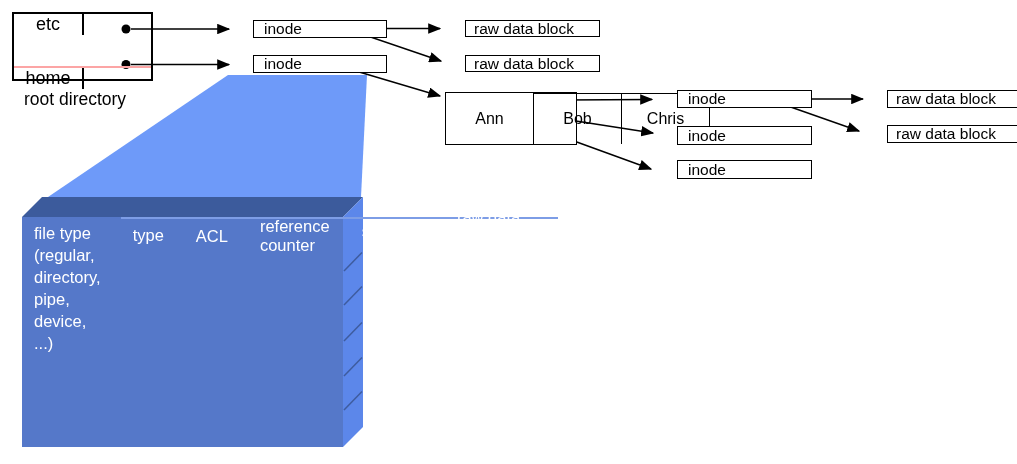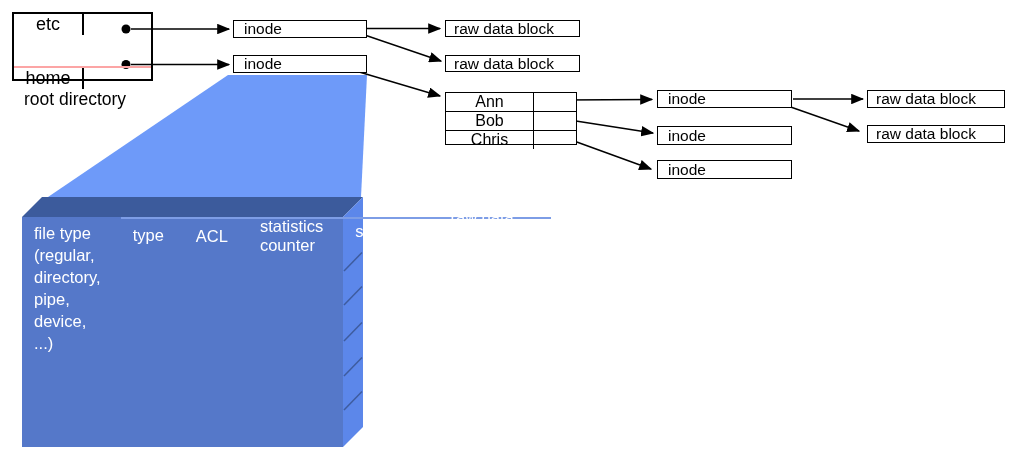--- a/index.html
+++ b/index.html
@@ -35,27 +35,27 @@
   .root-caption {
     left: 24px; top: 89px; width: 160px;
     font-size: 17.5px; color: #000;
   }
 
   
   .small-box {
     border: 1.5px solid #000;
     display: flex; align-items: center;
     font-size: 15.5px; color: #000;
-    padding-left: 10px; background: #fff;
+    padding-left: 10px; background: #fff; margin-left: 20px;
   }
 
   
   .dir-table {
     left: 445px; top: 92px; width: 132px; height: 53px;
-    border: 1.5px solid #000; display: flex; flex-direction: column;
+    border: 1.5px solid #000; display: flex; 
     background: #fff;
   }
   .dir-row { flex: 1 1 0; display: flex; }
   .dir-row + .dir-row { border-top: 1.5px solid #000; }
   .dir-name {
     width: 88px; border-right: 1.5px solid #000;
     display: flex; align-items: center; justify-content: center;
     font-size: 16px; color: #000;
   }
   .dir-ptr { flex: 1 1 0; }
@@ -183,18 +183,18 @@
     <span>raw data block</span>
   </div>
   <div class="abs small-box" style="left:867px; top:125px; width:138px; height:18px; padding-left:8px;">
     <span>raw data block</span>
   </div>
 
   <div class="abs stack-front" style="background-color: rgb(85, 120, 201);">
     <div class="stack-row r1">file type (regular, directory, pipe, device, ...)</div>
     <div class="stack-row r2">type</div>
     <div class="stack-row r3">ACL</div>
-    <div class="stack-row r4">statistics counter</div>
+    <div class="stack-row r4">reference counter</div>
     <div class="stack-row r5">statistics</div>
     <div class="stack-row r6">raw data addressing info</div>
   </div>
 
 </div>
 
 </body></html>

